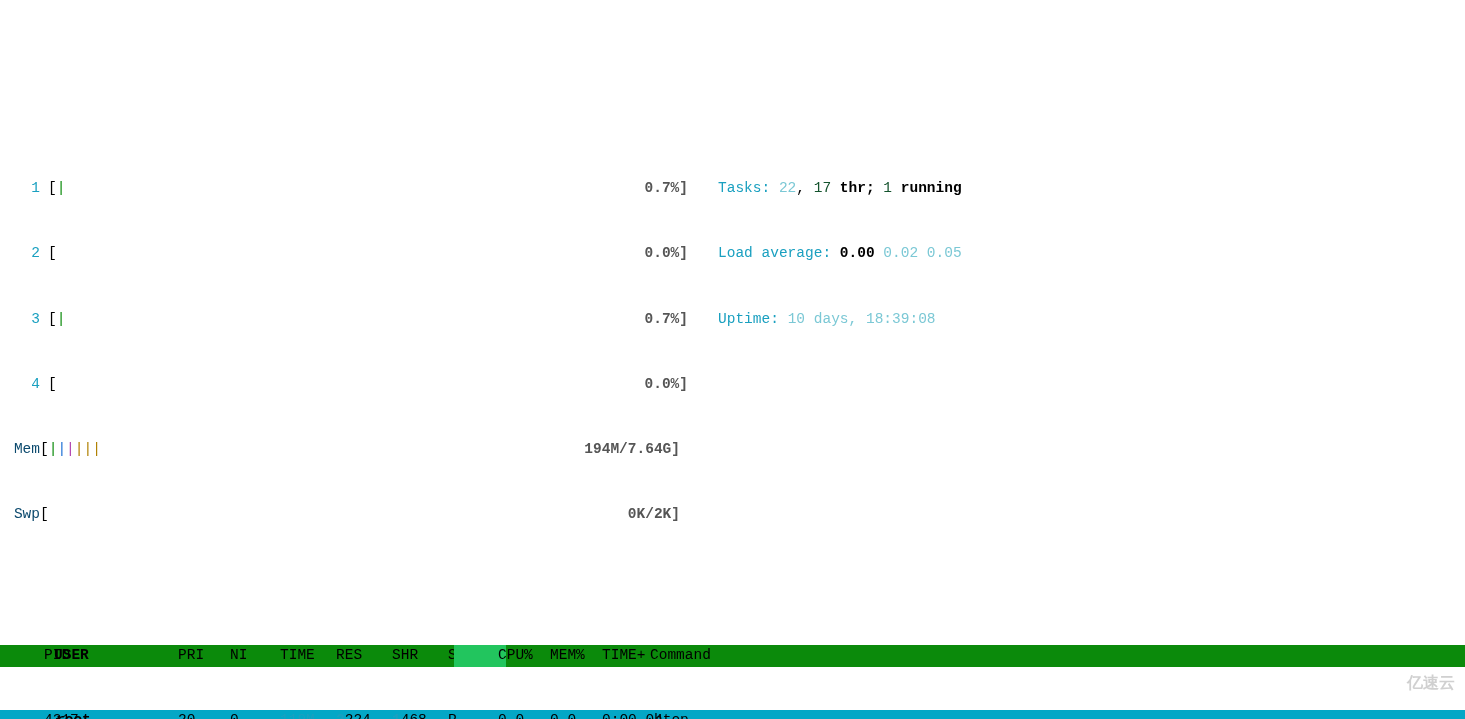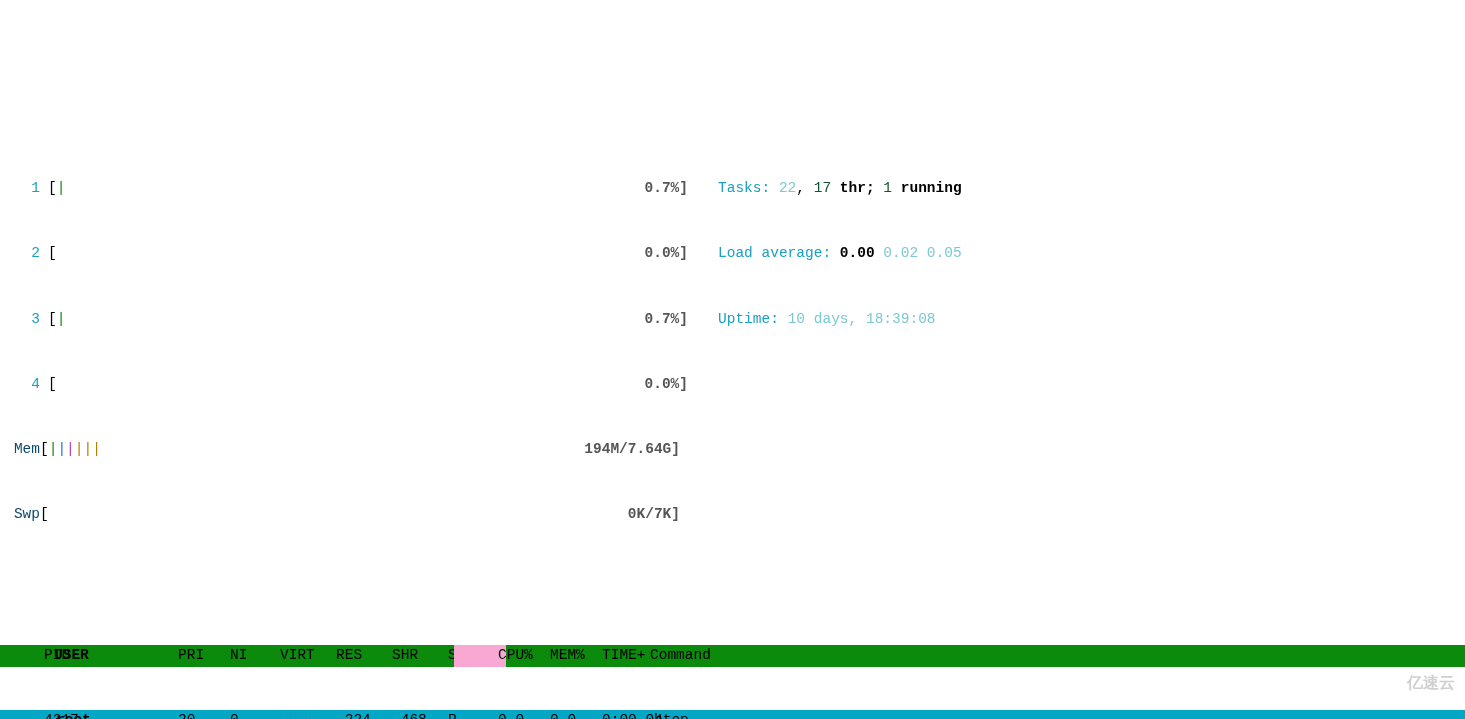--- a/index.html
+++ b/index.html
@@ -31,21 +31,21 @@
   .side .g2 { color: #14532d; }
 
   .table-header {
     background: #0b8a0b;
     color: #000;
     display: flex;
     height: 22px;
     align-items: center;
   }
   .table-header .col { display: inline-block; }
-  .sort-col { background: #f9a8d4; color: #000; }
+  .sort-col { background: #22c55e; color: #000; }
 
   .row { display: flex; height: 22px; align-items: center; }
   .row.sel { background: #03a7c6; }
   .col { display: inline-block; text-align: right; padding-right: 6px; padding-left: 44px; }
   .col.left { text-align: left; padding-left: 2px; }
   .c-pid  { width: 52px; }
   .c-user { width: 82px; text-align: left; padding-left: 4px; font-weight: bold; }
   .c-pri  { width: 52px; }
   .c-ni   { width: 40px; }
   .c-virt { width: 56px; }
@@ -86,37 +86,37 @@
       <div class="cpu-row">
         <span class="cpu-label">4</span>
         <span class="bar-wrap"><span class="bar-left">[<span class="g"></span></span><span class="bar-right"><span>0.0%</span>]</span></span>
       </div>
       <div class="cpu-row">
         <span class="cpu-label mem-label">Mem</span>
         <span class="bar-wrap"><span class="bar-left">[<span class="g">|</span><span class="b">|</span><span class="m">|</span><span class="y">|</span><span class="y">|</span><span class="y">|</span></span><span class="bar-right"><span>194M/7.64G</span>]</span></span>
       </div>
       <div class="cpu-row">
         <span class="cpu-label mem-label">Swp</span>
-        <span class="bar-wrap"><span class="bar-left">[</span><span class="bar-right"><span>0K/7K</span>]</span></span>
+        <span class="bar-wrap"><span class="bar-left">[</span><span class="bar-right"><span>0K/2K</span>]</span></span>
       </div>
     </div>
     <div class="side">
       <div><span class="lbl">Tasks: </span><span class="dim">22</span><span>, </span><span class="g2">17</span><span class="bold"> thr; </span><span class="g2">1</span><span class="bold"> running</span></div>
       <div><span class="lbl">Load average: </span><span class="bold">0.00</span> <span class="dim">0.02</span> <span class="dim">0.05</span></div>
       <div><span class="lbl">Uptime: </span><span class="dim">10 days, 18:39:08</span></div>
     </div>
   </div>
 </div>
 
 <div class="table-header">
   <span class="col c-pid">PID</span>
   <span class="col c-user left">USER</span>
   <span class="col c-pri">PRI</span>
   <span class="col c-ni">NI</span>
-  <span class="col c-virt">VIRT</span>
+  <span class="col c-virt">TIME</span>
   <span class="col c-res">RES</span>
   <span class="col c-shr">SHR</span>
   <span class="col c-s">S</span>
   <span class="col c-cpu sort-col">CPU%</span>
   <span class="col c-mem">MEM%</span>
   <span class="col c-time">TIME+</span>
   <span class="col c-cmd left">Command</span>
 </div>
 
 <div id="process-rows"><div class="row sel"><span class="col c-pid">4317</span><span class="col c-user">root</span><span class="col c-pri">20</span><span class="col c-ni ">0</span><span class="col c-virt"><span class="virt-cyan">119M</span></span><span class="col c-res"><span class="num-lead">2</span>224</span><span class="col c-shr"><span class="num-lead">1</span>468</span><span class="col c-s">R</span><span class="col c-cpu">0.0</span><span class="col c-mem">0.0</span><span class="col c-time">0:00.04</span><span class="col c-cmd cmd-dim">htop</span></div></div>

